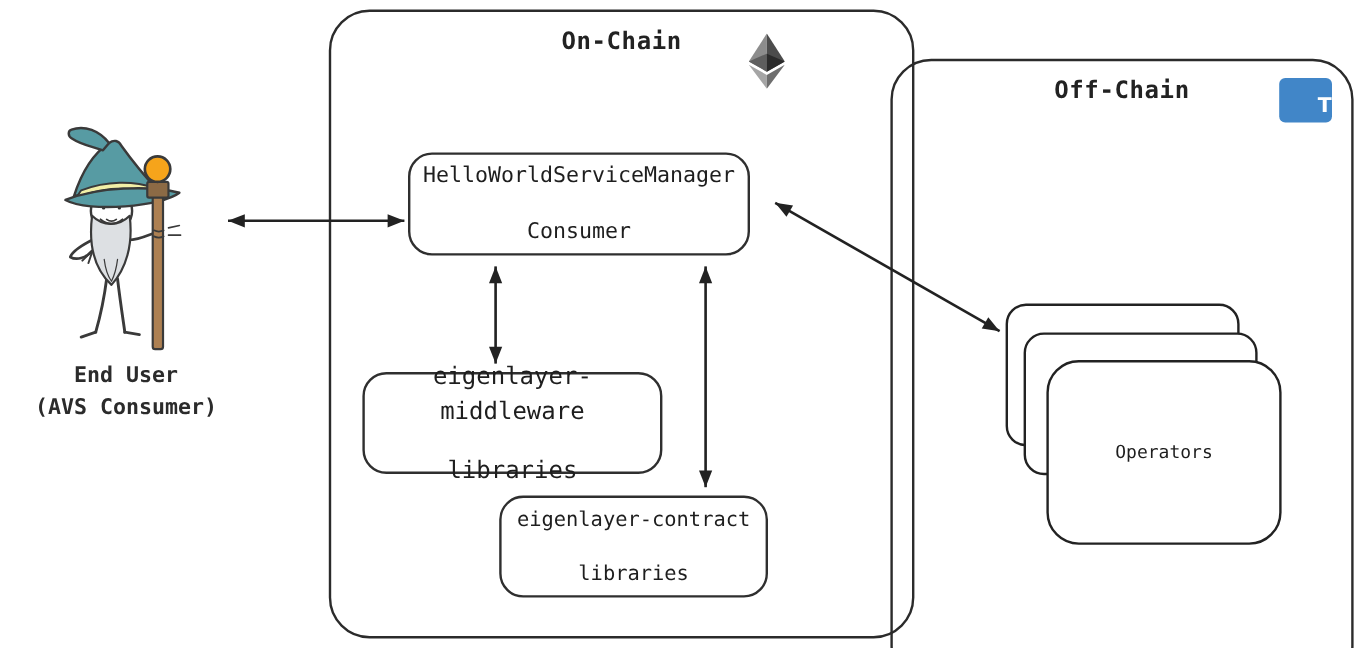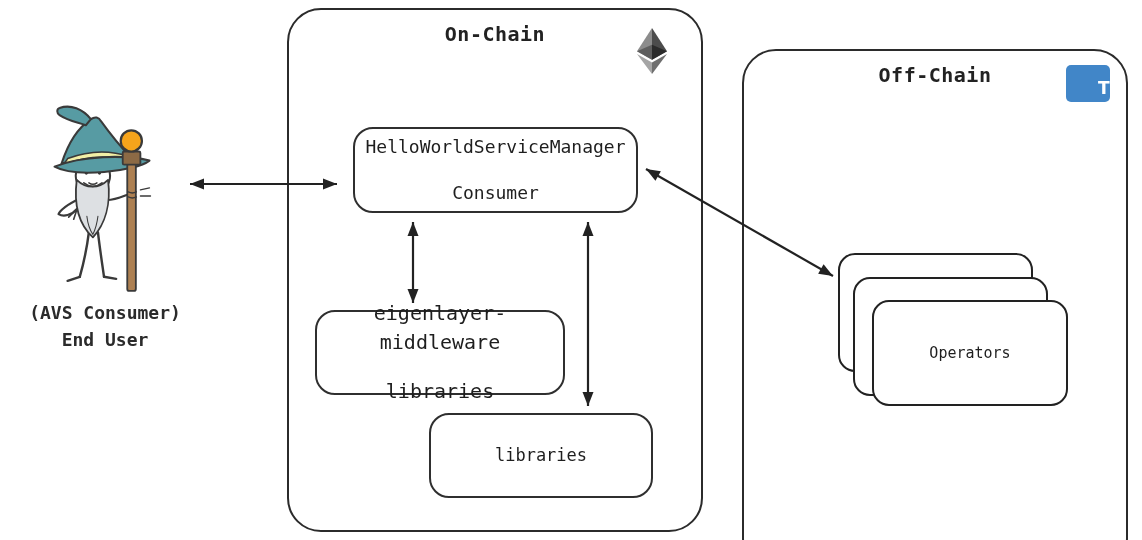--- a/index.html
+++ b/index.html
@@ -4,43 +4,43 @@
 <style>
   html,body{margin:0;padding:0;background:#fff;}
   .canvas{
     position:relative;width:1142px;height:540px;background:#fff;overflow:hidden;
     font-family:"DejaVu Sans Mono", monospace;color:#1e1e1e;
   }
   .container-box{
     position:absolute;border:2px solid #2b2b2b;border-radius:34px;background:transparent;
     box-sizing:border-box;
   }
-  .box-onchain{left:287px;top:8px;width:416px;height:524px;}
+  .box-onchain{left:274px;top:8px;width:488px;height:524px;}
   .box-offchain{left:742px;top:10px;width:386px;height:523px;margin-top:39px;}
   .container-title{
     position:absolute;top:12px;left:0;right:0;text-align:center;
     font-size:20px;letter-spacing:0.5px;font-weight:bold;color:#222;
   }
   .node{
     position:absolute;border:2.4px solid #2f2f2f;border-radius:20px;background:#fff;
     box-sizing:border-box;display:flex;flex-direction:column;align-items:center;justify-content:center;
     text-align:center;line-height:1.45;gap:20px;
   }
   .node-sm{left:64px;top:117px;width:285px;height:86px;font-size:18px;}
   .node-mid{left:26px;top:300px;width:250px;height:85px;font-size:20px;}
   .node-con{left:140px;top:403px;width:224px;height:85px;font-size:17px;}
   .stack-box{
     position:absolute;border:2.2px solid #222;border-radius:17px;background:#fff;box-sizing:border-box;
   }
   .stack-back{left:94px;top:202px;width:195px;height:119px;}
   .stack-mid{left:109px;top:226px;width:195px;height:119px;}
   .stack-front{
-    left:128px;top:249px;width:196px;height:106px;
+    left:128px;top:249px;width:196px;height:154px;
     display:flex;flex-direction:column;align-items:center;justify-content:center;
-    text-align:center;font-size:15px;line-height:1.5;
+    text-align:center;font-size:15px;line-height:1.5;border-radius:27px;
   }
   .eth-icon{position:absolute;left:348px;top:18px;width:30px;height:46px;}
   .ts-badge{
     position:absolute;right:16px;top:14px;width:16px;height:37px;border-radius:5px;
     background:#4186C8;color:#fff;display:flex;align-items:flex-end;justify-content:center;
     font-family:"DejaVu Sans", sans-serif;font-weight:bold;font-size:17px;padding-bottom:4px;
     box-sizing:border-box;
     padding-left:44px;
   }
   .end-user-label{
@@ -106,22 +106,22 @@
         <circle cx="94" cy="37.5" r="10.5" fill="#F6A41B" stroke-width="2.2"></circle>
 
         <path d="M91,88 Q95,90 99,88 M91,93 Q95,95 99,93" stroke-width="1.4" fill="none"></path>
 
         <path d="M103,86 L112,84 M103,92 L113,92" stroke-width="1.3" fill="none"></path>
       </g>
     </svg>
   </div>
 
   <div class="end-user-label">
+    <div>End User</div>
     <div>(AVS Consumer)</div>
-    <div>End User</div>
   </div>
 
   <div class="container-box box-onchain">
     <div class="container-title">On-Chain</div>
 
     <svg class="eth-icon" viewBox="0 0 30 46">
       <polygon points="15,0 0,23.3 15,31.7" fill="#8C8C8C"></polygon>
       <polygon points="15,0 30,23.3 15,31.7" fill="#4C4C4C"></polygon>
       <polygon points="15,16.7 0,23.3 15,31.7" fill="#5E5E5E"></polygon>
       <polygon points="15,16.7 30,23.3 15,31.7" fill="#2B2B2B"></polygon>
@@ -133,20 +133,21 @@
       <div>HelloWorldServiceManager</div>
       <div>Consumer</div>
     </div>
 
     <div class="node node-mid">
       <div>eigenlayer-middleware</div>
       <div>libraries</div>
     </div>
 
     <div class="node node-con">
+      <div>eigenlayer-contract</div>
       <div>libraries</div>
     </div>
   </div>
 
   <div class="container-box box-offchain">
     <div class="container-title">Off-Chain</div>
 
     <div class="ts-badge">
       <span>TS</span>
     </div>

